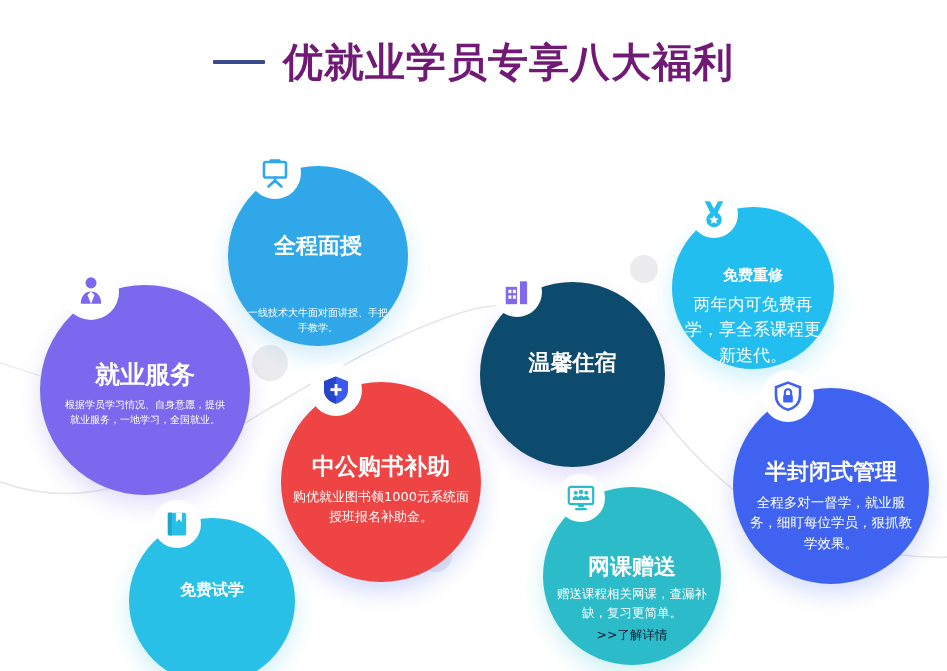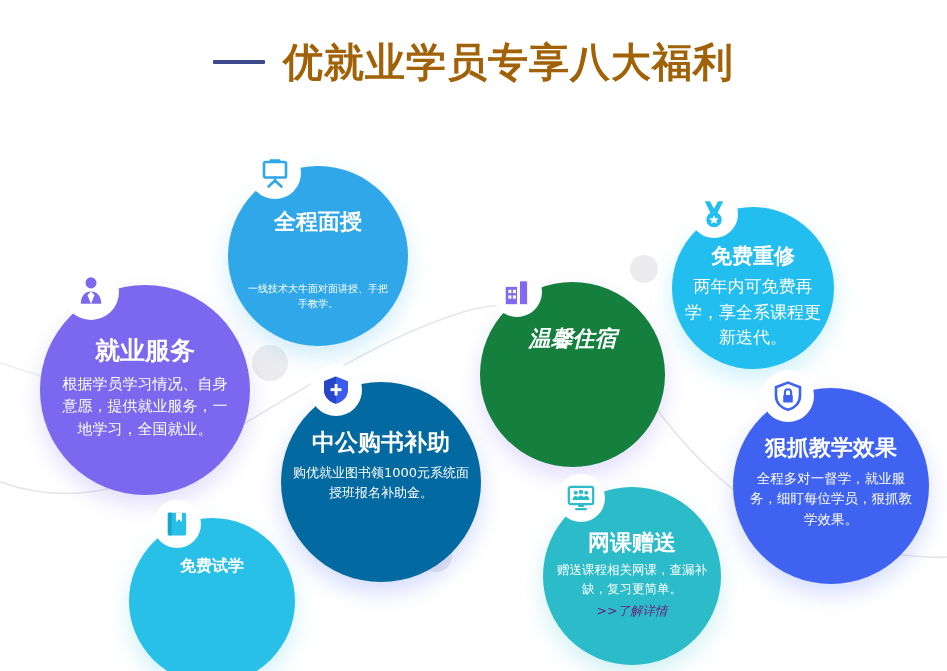--- a/index.html
+++ b/index.html
@@ -32,21 +32,21 @@
   #header .dash {
     width: 52px;
     height: 4px;
     background: #3b4a8c;
     margin-right: 18px;
     border-radius: 1px;
   }
   #header .title {
     font-size: 40px;
     font-weight: bold;
-    color: #a16207;
+    color: #701a75;
     letter-spacing: 1px;
     white-space: nowrap;
     line-height: 1;
   }
 
   
   .deco-circle {
     position: absolute;
     border-radius: 50%;
     background: #ececee;
@@ -68,31 +68,31 @@
     color: #ffffff;
     text-align: center;
     display: flex;
     flex-direction: column;
     align-items: center;
   }
   .bubble .btitle {
     font-weight: bold;
     line-height: 1.1;
     white-space: nowrap;
+    margin-top: 24px;
   }
   .bubble .bdesc {
     line-height: 1.5;
     font-weight: normal;
   }
   .bubble .blink {
-    color: #701a75;
+    color: #0f172a;
     font-weight: normal;
     line-height: 1.4;
     cursor: pointer;
-    font-style: italic;
   }
 
   
   .icon-notch {
     position: absolute;
     border-radius: 50%;
     background: #ffffff;
     display: flex;
     align-items: center;
     justify-content: center;
@@ -114,21 +114,21 @@
     <path d="M -10 360 C 60 380, 130 410, 200 430" fill="none" stroke="#EDEDF1" stroke-width="1.4"></path>
   </svg>
 
   <div class="deco-circle" style="left:252px; top:345px; width:36px; height:36px;"></div>
   <div class="deco-circle" style="left:630px; top:255px; width:28px; height:28px;"></div>
   <div class="deco-circle" style="left:420px; top:540px; width:32px; height:32px;"></div>
 
   <div class="bubble" style="left:40px; top:285px; width:210px; height:210px; background:#7B68EE; padding-top:52px;
               box-shadow: 0 10px 22px rgba(123,104,238,0.22);">
     <div class="btitle" style="font-size:25px; margin-bottom:8px;">就业服务</div>
-    <div class="bdesc" style="font-size:15px; width:168px;">根据学员学习情况、自身意愿，提供就业服务，一地学习，全国就业。</div>
+    <div class="bdesc" style="font-size:10px; width:168px;">根据学员学习情况、自身意愿，提供就业服务，一地学习，全国就业。</div>
   </div>
   <div class="icon-notch" style="left:63px; top:264px; width:56px; height:56px;">
     <svg width="34" height="34" viewBox="0 0 32 32">
       <circle cx="16" cy="7.4" r="5.2" fill="#7B68EE"></circle>
       <path d="M6.4 27 C6.4 19.8 10.4 15.6 16 15.6 C21.6 15.6 25.6 19.8 25.6 27 Z" fill="#7B68EE"></path>
       <path d="M16 15.6 L19.3 18.8 L16 27.2 L12.7 18.8 Z" fill="#ffffff"></path>
     </svg>
   </div>
 
   <div class="bubble" style="left:228px; top:166px; width:180px; height:180px; background:#2FA7E8; padding-top:44px;
@@ -137,21 +137,21 @@
     <div class="bdesc" style="font-size:10px; width:148px;margin-top:40px;">一线技术大牛面对面讲授、手把手教学。</div>
   </div>
   <div class="icon-notch" style="left:249px; top:147px; width:52px; height:52px;">
     <svg width="32" height="32" viewBox="0 0 32 32">
       <rect x="5" y="5" width="22" height="15.5" rx="1.6" fill="none" stroke="#2FA7E8" stroke-width="2.6"></rect>
       <rect x="10.4" y="2.2" width="11.2" height="3" rx="1.4" fill="#2FA7E8"></rect>
       <path d="M16 20.5 L16 23.5 M16 23.5 L9.6 29.5 M16 23.5 L22.4 29.5" stroke="#2FA7E8" stroke-width="2.6" stroke-linecap="round" fill="none"></path>
     </svg>
   </div>
 
-  <div class="bubble" style="left:281px; top:382px; width:200px; height:200px; background:#0369a1; padding-top:48px;
+  <div class="bubble" style="left:281px; top:382px; width:200px; height:200px; background:#ef4444; padding-top:48px;
               box-shadow: 0 10px 22px rgba(59,91,239,0.22);">
     <div class="btitle" style="font-size:23px; margin-bottom:8px;">中公购书补助</div>
     <div class="bdesc" style="font-size:13px; width:178px;">购优就业图书领1000元系统面授班报名补助金。</div>
   </div>
   <div class="icon-notch" style="left:310px; top:364px; width:52px; height:52px;">
     <svg width="32" height="32" viewBox="0 0 32 32">
       <path d="M16 2.6 L28 7.2 L28 15.8 C28 23.2 22.6 28 16 29.8 C9.4 28 4 23.2 4 15.8 L4 7.2 Z" fill="#3B5BEF"></path>
       <path d="M16 2.6 L16 29.8 C9.4 28 4 23.2 4 15.8 L4 7.2 Z" fill="#2745C8"></path>
       <rect x="14.6" y="10" width="2.9" height="11.5" fill="#ffffff"></rect>
       <rect x="10.5" y="14.2" width="11" height="2.9" fill="#ffffff"></rect>
@@ -163,52 +163,52 @@
     <div class="btitle" style="font-size:16px; margin-bottom:7px;">免费试学</div>
   </div>
   <div class="icon-notch" style="left:153px; top:500px; width:48px; height:48px;">
     <svg width="28" height="28" viewBox="0 0 32 32">
       <rect x="5.5" y="3" width="21" height="26" rx="2" fill="#29C0E8"></rect>
       <rect x="5.5" y="3" width="4.6" height="26" fill="#1AA6CC"></rect>
       <path d="M14.8 3 L21.6 3 L21.6 13.6 L18.2 10.6 L14.8 13.6 Z" fill="#ffffff"></path>
     </svg>
   </div>
 
-  <div class="bubble" style="left:480px; top:282px; width:185px; height:185px; background:#15803d; padding-top:45px;
-              box-shadow: 0 10px 22px rgba(129,104,240,0.22); font-style: italic;">
+  <div class="bubble" style="left:480px; top:282px; width:185px; height:185px; background:#0c4a6e; padding-top:45px;
+              box-shadow: 0 10px 22px rgba(129,104,240,0.22);">
     <div class="btitle" style="font-size:22px; margin-bottom:7px;">温馨住宿</div>
   </div>
   <div class="icon-notch" style="left:492px; top:267px; width:50px; height:50px;">
     <svg width="30" height="30" viewBox="0 0 32 32">
       <path d="M4 10.5 L16 10.5 L16 29 L4 29 Z" fill="#8168F0"></path>
       <path d="M19.2 4.6 L26.8 4.6 L26.8 29 L19.2 29 Z" fill="#8168F0"></path>
       <rect x="6.8" y="13.6" width="3.2" height="3.6" fill="#ffffff"></rect>
       <rect x="11.6" y="13.6" width="3.2" height="3.6" fill="#ffffff"></rect>
       <rect x="6.8" y="19.6" width="3.2" height="3.6" fill="#ffffff"></rect>
       <rect x="11.6" y="19.6" width="3.2" height="3.6" fill="#ffffff"></rect>
     </svg>
   </div>
 
   <div class="bubble" style="left:672px; top:207px; width:162px; height:162px; background:#22BEF0; padding-top:38px;
               box-shadow: 0 10px 22px rgba(34,190,240,0.22);">
-    <div class="btitle" style="font-size:21px; margin-bottom:6px;">免费重修</div>
+    <div class="btitle" style="font-size:15px; margin-bottom:6px;font-family:Liberation Mono, monospace;">免费重修</div>
     <div class="bdesc" style="font-size:17px; width:142px;">两年内可免费再学，享全系课程更新迭代。</div>
   </div>
   <div class="icon-notch" style="left:690px; top:190px; width:48px; height:48px;">
     <svg width="30" height="30" viewBox="0 0 32 32">
       <path d="M6.2 2.5 L11.6 2.5 L17.4 13 L12.6 15.6 Z" fill="#22BEF0"></path>
       <path d="M25.8 2.5 L20.4 2.5 L14.6 13 L19.4 15.6 Z" fill="#22BEF0"></path>
       <circle cx="16" cy="22" r="8.2" fill="#22BEF0"></circle>
       <path d="M16 17.2 L17.5 20.4 L21 20.8 L18.4 23.1 L19.1 26.5 L16 24.8 L12.9 26.5 L13.6 23.1 L11 20.8 L14.5 20.4 Z" fill="#ffffff"></path>
     </svg>
   </div>
 
   <div class="bubble" style="left:733px; top:388px; width:196px; height:196px; background:#3F63F0; padding-top:48px;
               box-shadow: 0 10px 22px rgba(63,99,240,0.22);">
-    <div class="btitle" style="font-size:22px; margin-bottom:8px;">狠抓教学效果</div>
+    <div class="btitle" style="font-size:22px; margin-bottom:8px;">半封闭式管理</div>
     <div class="bdesc" style="font-size:13.5px; width:172px;">全程多对一督学，就业服务，细盯每位学员，狠抓教学效果。</div>
   </div>
   <div class="icon-notch" style="left:762px; top:370px; width:52px; height:52px;">
     <svg width="32" height="32" viewBox="0 0 32 32">
       <path d="M16 2.6 L28 7.2 L28 15.8 C28 23.2 22.6 28 16 29.8 C9.4 28 4 23.2 4 15.8 L4 7.2 Z" fill="none" stroke="#3F63F0" stroke-width="2.6"></path>
       <rect x="11.2" y="15" width="9.6" height="7.6" rx="1.2" fill="#3F63F0"></rect>
       <path d="M12.9 15 L12.9 12.4 C12.9 10.6 14.3 9.2 16 9.2 C17.7 9.2 19.1 10.6 19.1 12.4 L19.1 15" fill="none" stroke="#3F63F0" stroke-width="2.1"></path>
     </svg>
   </div>
 

